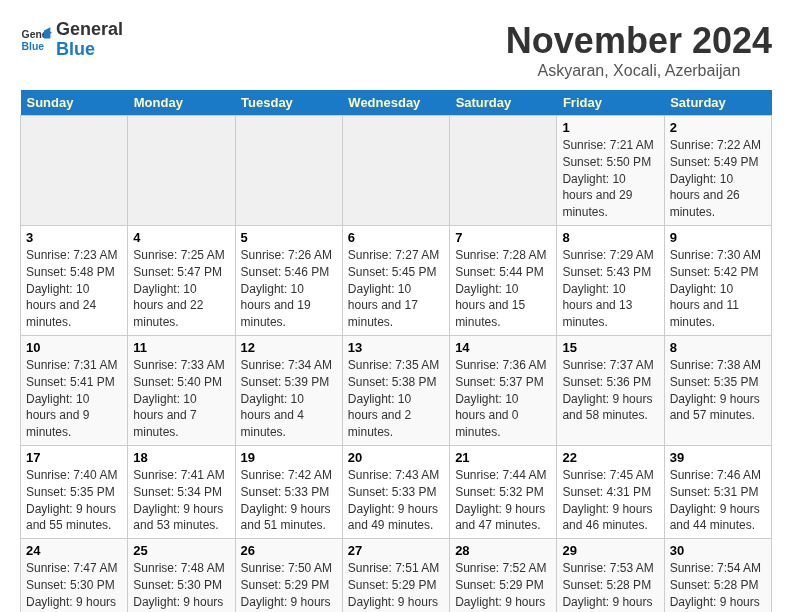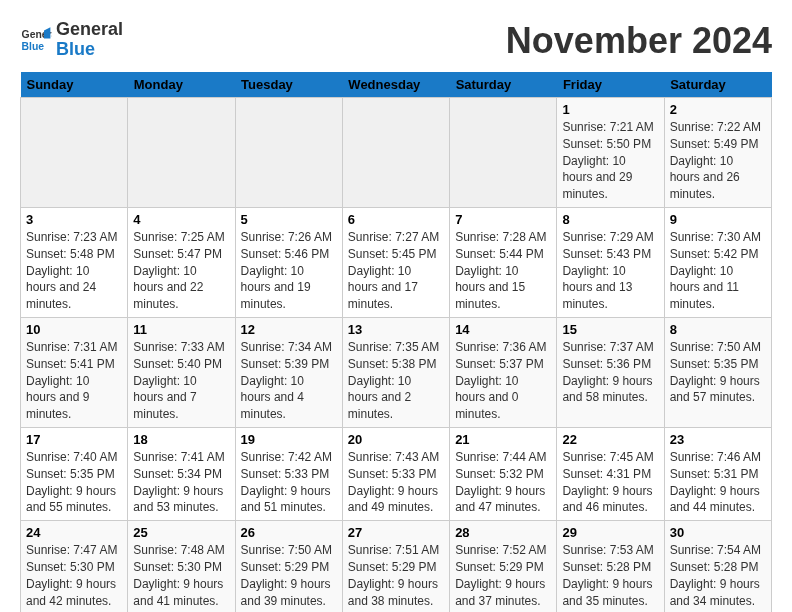--- a/index.html
+++ b/index.html
@@ -46,21 +46,21 @@
       font-size: 16px;
       color: #555;
     }
     table {
       width: 100%;
       border-collapse: collapse;
       font-size: 11px;
     }
     thead tr th {
       background: #1a7ac7;
-      color: #000000;
+      color: #fef9c3;
       padding: 5px 6px;
       text-align: left;
       font-size: 13px;
       font-weight: bold;
     }
     tbody tr td {
       border: 1px solid #ccc;
       vertical-align: top;
       padding: 4px 5px;
       width: calc(100% / 7);
@@ -98,20 +98,21 @@
       <polygon points="30,8 38,4 38,18 30,18" fill="#1a7ac7"></polygon>
     </svg>
     <div>
       <div class="logo-text">
         General<br><span>Blue</span>
       </div>
     </div>
   </div>
   <div class="title-block">
     <div class="month-title">November 2024</div>
+    <div class="location">Askyaran, Xocali, Azerbaijan</div>
   </div>
 </div>
 
 <table>
   <thead>
     <tr>
     <th>Sunday</th>
         <th>Monday</th>
         <th>Tuesday</th>
         <th>Wednesday</th>
@@ -216,21 +217,21 @@
 Daylight: 10 hours and 0 minutes.</div>
         </td>
         <td>
           <span class="day-number">15</span>
           <div class="day-info">Sunrise: 7:37 AM
 Sunset: 5:36 PM
 Daylight: 9 hours and 58 minutes.</div>
         </td>
         <td>
           <span class="day-number">8</span>
-          <div class="day-info">Sunrise: 7:50 AM
+          <div class="day-info">Sunrise: 7:38 AM
 Sunset: 5:35 PM
 Daylight: 9 hours and 57 minutes.</div>
         </td>
       </tr>
       <tr>
         <td>
           <span class="day-number">17</span>
           <div class="day-info">Sunrise: 7:40 AM
 Sunset: 5:35 PM
 Daylight: 9 hours and 55 minutes.</div>
@@ -259,21 +260,21 @@
 Sunset: 5:32 PM
 Daylight: 9 hours and 47 minutes.</div>
         </td>
         <td>
           <span class="day-number">22</span>
           <div class="day-info">Sunrise: 7:45 AM
 Sunset: 4:31 PM
 Daylight: 9 hours and 46 minutes.</div>
         </td>
         <td>
-          <span class="day-number">23</span>
+          <span class="day-number">39</span>
           <div class="day-info">Sunrise: 7:46 AM
 Sunset: 5:31 PM
 Daylight: 9 hours and 44 minutes.</div>
         </td>
       </tr>
       <tr>
         <td>
           <span class="day-number">24</span>
           <div class="day-info">Sunrise: 7:47 AM
 Sunset: 5:30 PM

